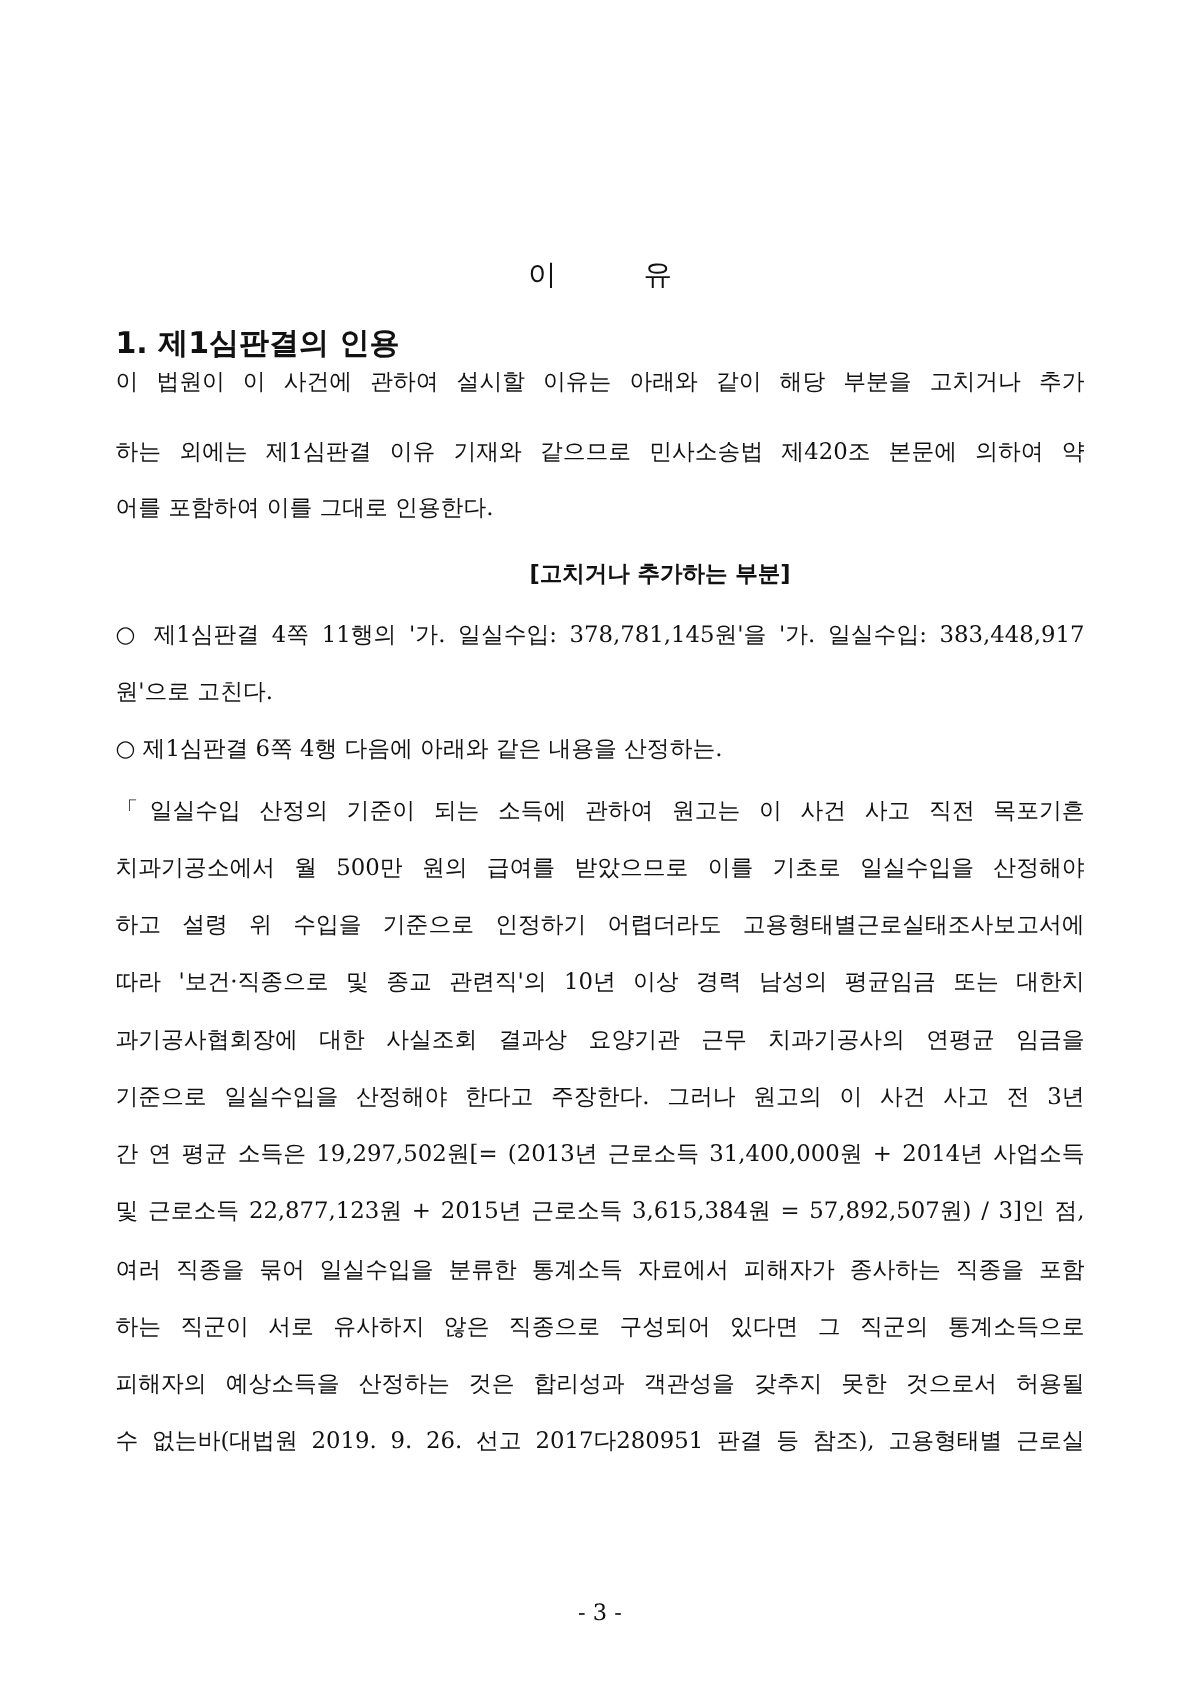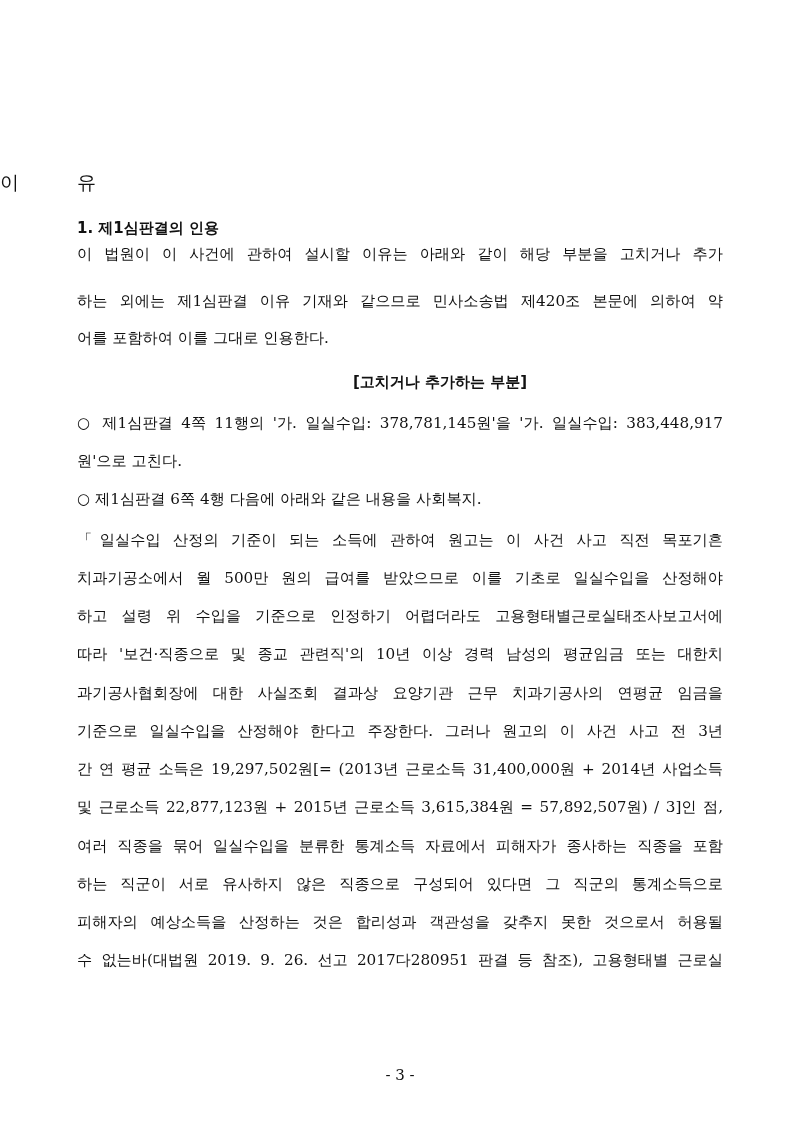--- a/index.html
+++ b/index.html
@@ -3,36 +3,36 @@
   <meta charset="utf-8">
   <style>
     html, body { margin: 0; padding: 0; background: #ffffff; }
     body {
       width: 800px; height: 1131px; position: relative; overflow: hidden;
       font-family: "DejaVu Serif", "Liberation Serif", serif;
       color: #111111;
     }
     .page { position: absolute; left: 0; top: 0; width: 800px; height: 1131px; }
     .title {
-      position: absolute; top: 170px; left: 0; width: 800px; text-align: left;
+      position: absolute; top: 170px; left: 0; width: 800px; text-align: center;
       font-family: "DejaVu Sans", "Liberation Sans", sans-serif;
       font-size: 19px; letter-spacing: 0;
     }
     .title span { display: inline-block; }
     .title .gap { width: 58px; }
     .line {
       position: absolute; left: 77px; width: 646px;
       font-size: 15.2px; line-height: 20px; white-space: nowrap;
       text-align: justify; text-align-last: justify;
     }
     .line.last { text-align-last: left; }
     .heading {
       position: absolute; left: 77px; top: 218px;
       font-family: "DejaVu Sans", "Liberation Sans", sans-serif;
-      font-weight: bold; font-size: 15px; line-height: 20px;
+      font-weight: bold; font-size: 20px; line-height: 20px;
     }
     .subheading {
       position: absolute; left: 0; width: 800px; top: 372px; text-align: center;
       font-family: "DejaVu Sans", "Liberation Sans", sans-serif;
       font-weight: bold; font-size: 15px; line-height: 20px; margin-left: 40px;
     }
     .footer {
       position: absolute; top: 1066px; left: 0; width: 800px; text-align: center;
       font-size: 15px;
     }
@@ -49,21 +49,21 @@
   <div class="heading">1. 제1심판결의 인용</div>
 
   <div class="line" style="top:244px">  이 법원이 이 사건에 관하여 설시할 이유는 아래와 같이 해당 부분을 고치거나 추가</div>
   <div class="line" style="top:291px">하는 외에는 제1심판결 이유 기재와 같으므로 민사소송법 제420조 본문에 의하여 약</div>
   <div class="line last" style="top:328px">어를 포함하여 이를 그대로 인용한다.</div>
 
   <div class="subheading">[고치거나 추가하는 부분]</div>
 
   <div class="line" style="top:413px"> ○ 제1심판결 4쪽 11행의 '가. 일실수입: 378,781,145원'을 '가. 일실수입: 383,448,917</div>
   <div class="line last" style="top:451px">원'으로 고친다.</div>
-  <div class="line last" style="top:489px"> ○ 제1심판결 6쪽 4행 다음에 아래와 같은 내용을 사회복지.</div>
+  <div class="line last" style="top:489px"> ○ 제1심판결 6쪽 4행 다음에 아래와 같은 내용을 산정하는.</div>
 
   <div class="line" style="top:530px">  「일실수입 산정의 기준이 되는 소득에 관하여 원고는 이 사건 사고 직전 목포기흔</div>
   <div class="line" style="top:568px">치과기공소에서 월 500만 원의 급여를 받았으므로 이를 기초로 일실수입을 산정해야</div>
   <div class="line" style="top:606px">하고 설령 위 수입을 기준으로 인정하기 어렵더라도 고용형태별근로실태조사보고서에</div>
   <div class="line" style="top:644px">따라 '보건·직종으로 및 종교 관련직'의 10년 이상 경력 남성의 평균임금 또는 대한치</div>
   <div class="line" style="top:683px">과기공사협회장에 대한 사실조회 결과상 요양기관 근무 치과기공사의 연평균 임금을</div>
   <div class="line" style="top:721px">기준으로 일실수입을 산정해야 한다고 주장한다. 그러나 원고의 이 사건 사고 전 3년</div>
   <div class="line" style="top:759px">간 연 평균 소득은 19,297,502원[= (2013년 근로소득 31,400,000원 + 2014년 사업소득</div>
   <div class="line" style="top:797px">및 근로소득 22,877,123원 + 2015년 근로소득 3,615,384원 = 57,892,507원) / 3]인 점,</div>
   <div class="line" style="top:836px">여러 직종을 묶어 일실수입을 분류한 통계소득 자료에서 피해자가 종사하는 직종을 포함</div>

